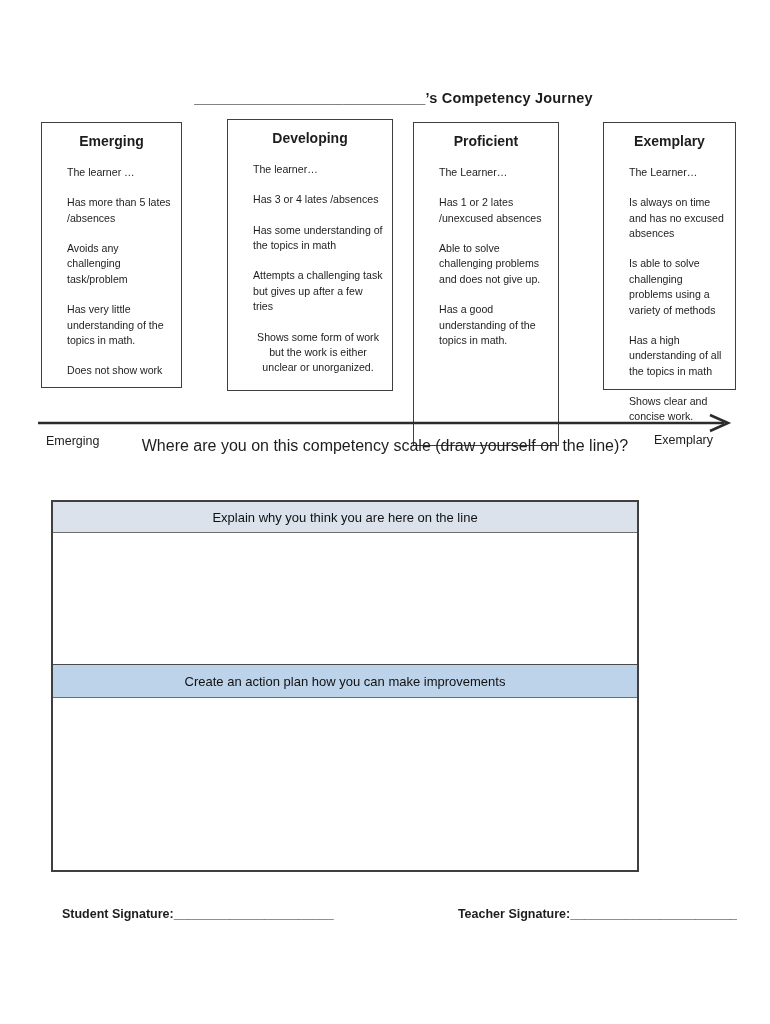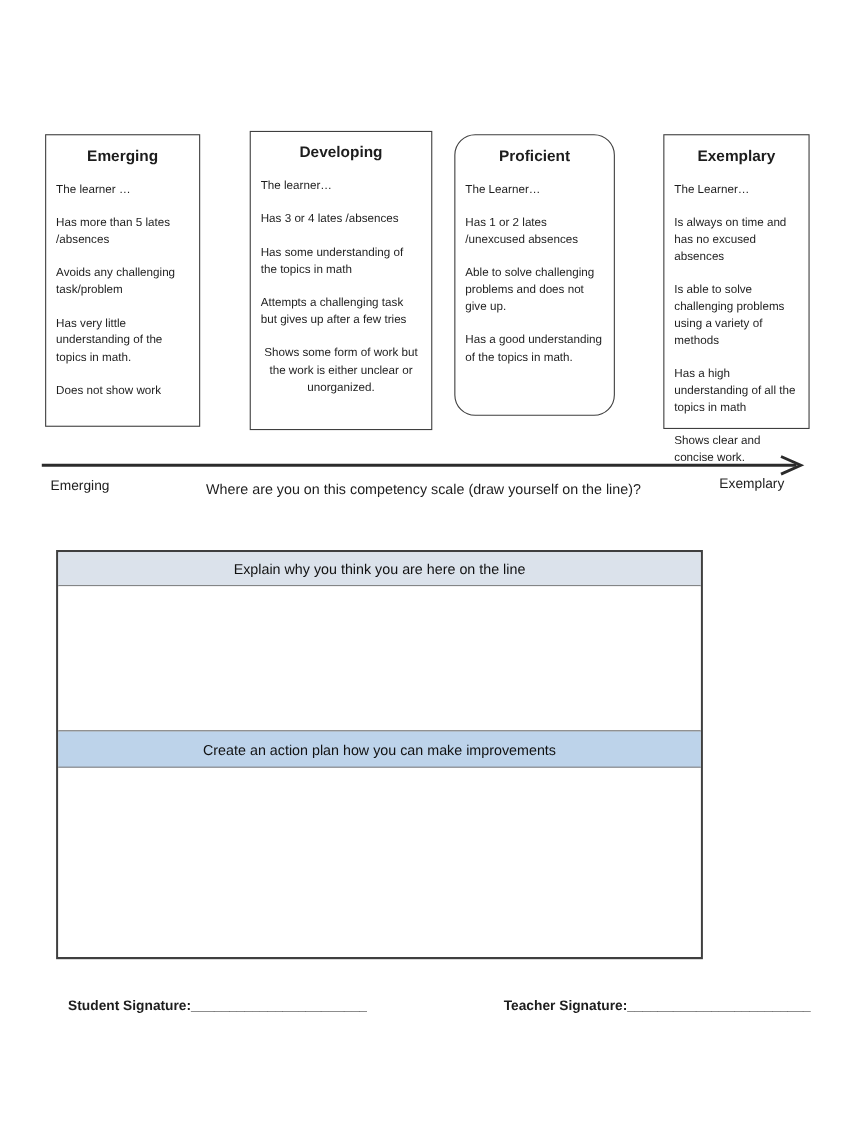--- a/index.html
+++ b/index.html
@@ -23,40 +23,40 @@
   
   .colbox {
     position:absolute;
     border:1.5px solid #3f3f3f;
     background:#fff;
     padding:7px 9px;
     box-sizing:border-box;
   }
   #col0 { left:41px;  top:122px; width:141px; height:266px; }
   #col1 { left:227px; top:119px; width:166px; height:272px; }
-  #col2 { left:413px; top:122px; width:146px; height:256px;border-radius:19px; }
+  #col2 { left:413px; top:122px; width:146px; height:324px; }
   #col3 { left:603px; top:122px; width:133px; height:268px; }
   .col-title {
     text-align:center; font-weight:bold; font-size:14px;
     margin:3px 0 16px 0;
   }
   .colbox p {
-    margin:0 0 15px 0;
+    margin:0 0 15px 16px;
     font-size:10.6px; line-height:1.45;
   }
   .colbox p.gap-lg { margin-top:14px; }
   .colbox p.centered { text-align:center; }
 
   
   .arrow-wrap { position:absolute; left:36px; top:411px; width:700px; height:24px; }
   .scale-left  { position:absolute; left:46px;  top:434px; font-size:12.5px; }
   .scale-right { position:absolute; right:57px; top:433px; font-size:12.5px; }
   .scale-q {
     position:absolute; left:0; top:437px; width:770px;
-    text-align:center; font-size:13px;
+    text-align:center; font-size:16px;
   }
 
   
   .rtable {
     position:absolute; left:51px; top:500px;
     width:588px; height:372px;
     border:2px solid #3f3f3f;
     box-sizing:border-box;
     display:flex; flex-direction:column;
     background:#fff;
@@ -76,20 +76,23 @@
   #sig-student { left:48px;  top:893px; }
   #sig-teacher { left:444px; top:893px; }
   #sig-parent  { left:48px;  top:941px; }
   .sig .line { font-weight:bold; }
 </style>
 </head>
 <body>
 
 <div class="page">
 
+  <div class="title">
+    <span>____________________________</span><span>’s Competency Journey</span>
+  </div>
 
   <div class="colbox" id="col0">
     <div class="col-title">Emerging</div>
     <p>The learner …</p>
     <p>Has more than 5 lates /absences</p>
     <p>Avoids any challenging task/problem</p>
     <p class="gap-lg">Has very little understanding of the topics in math.</p>
     <p>Does not show work</p>
   </div>
 

